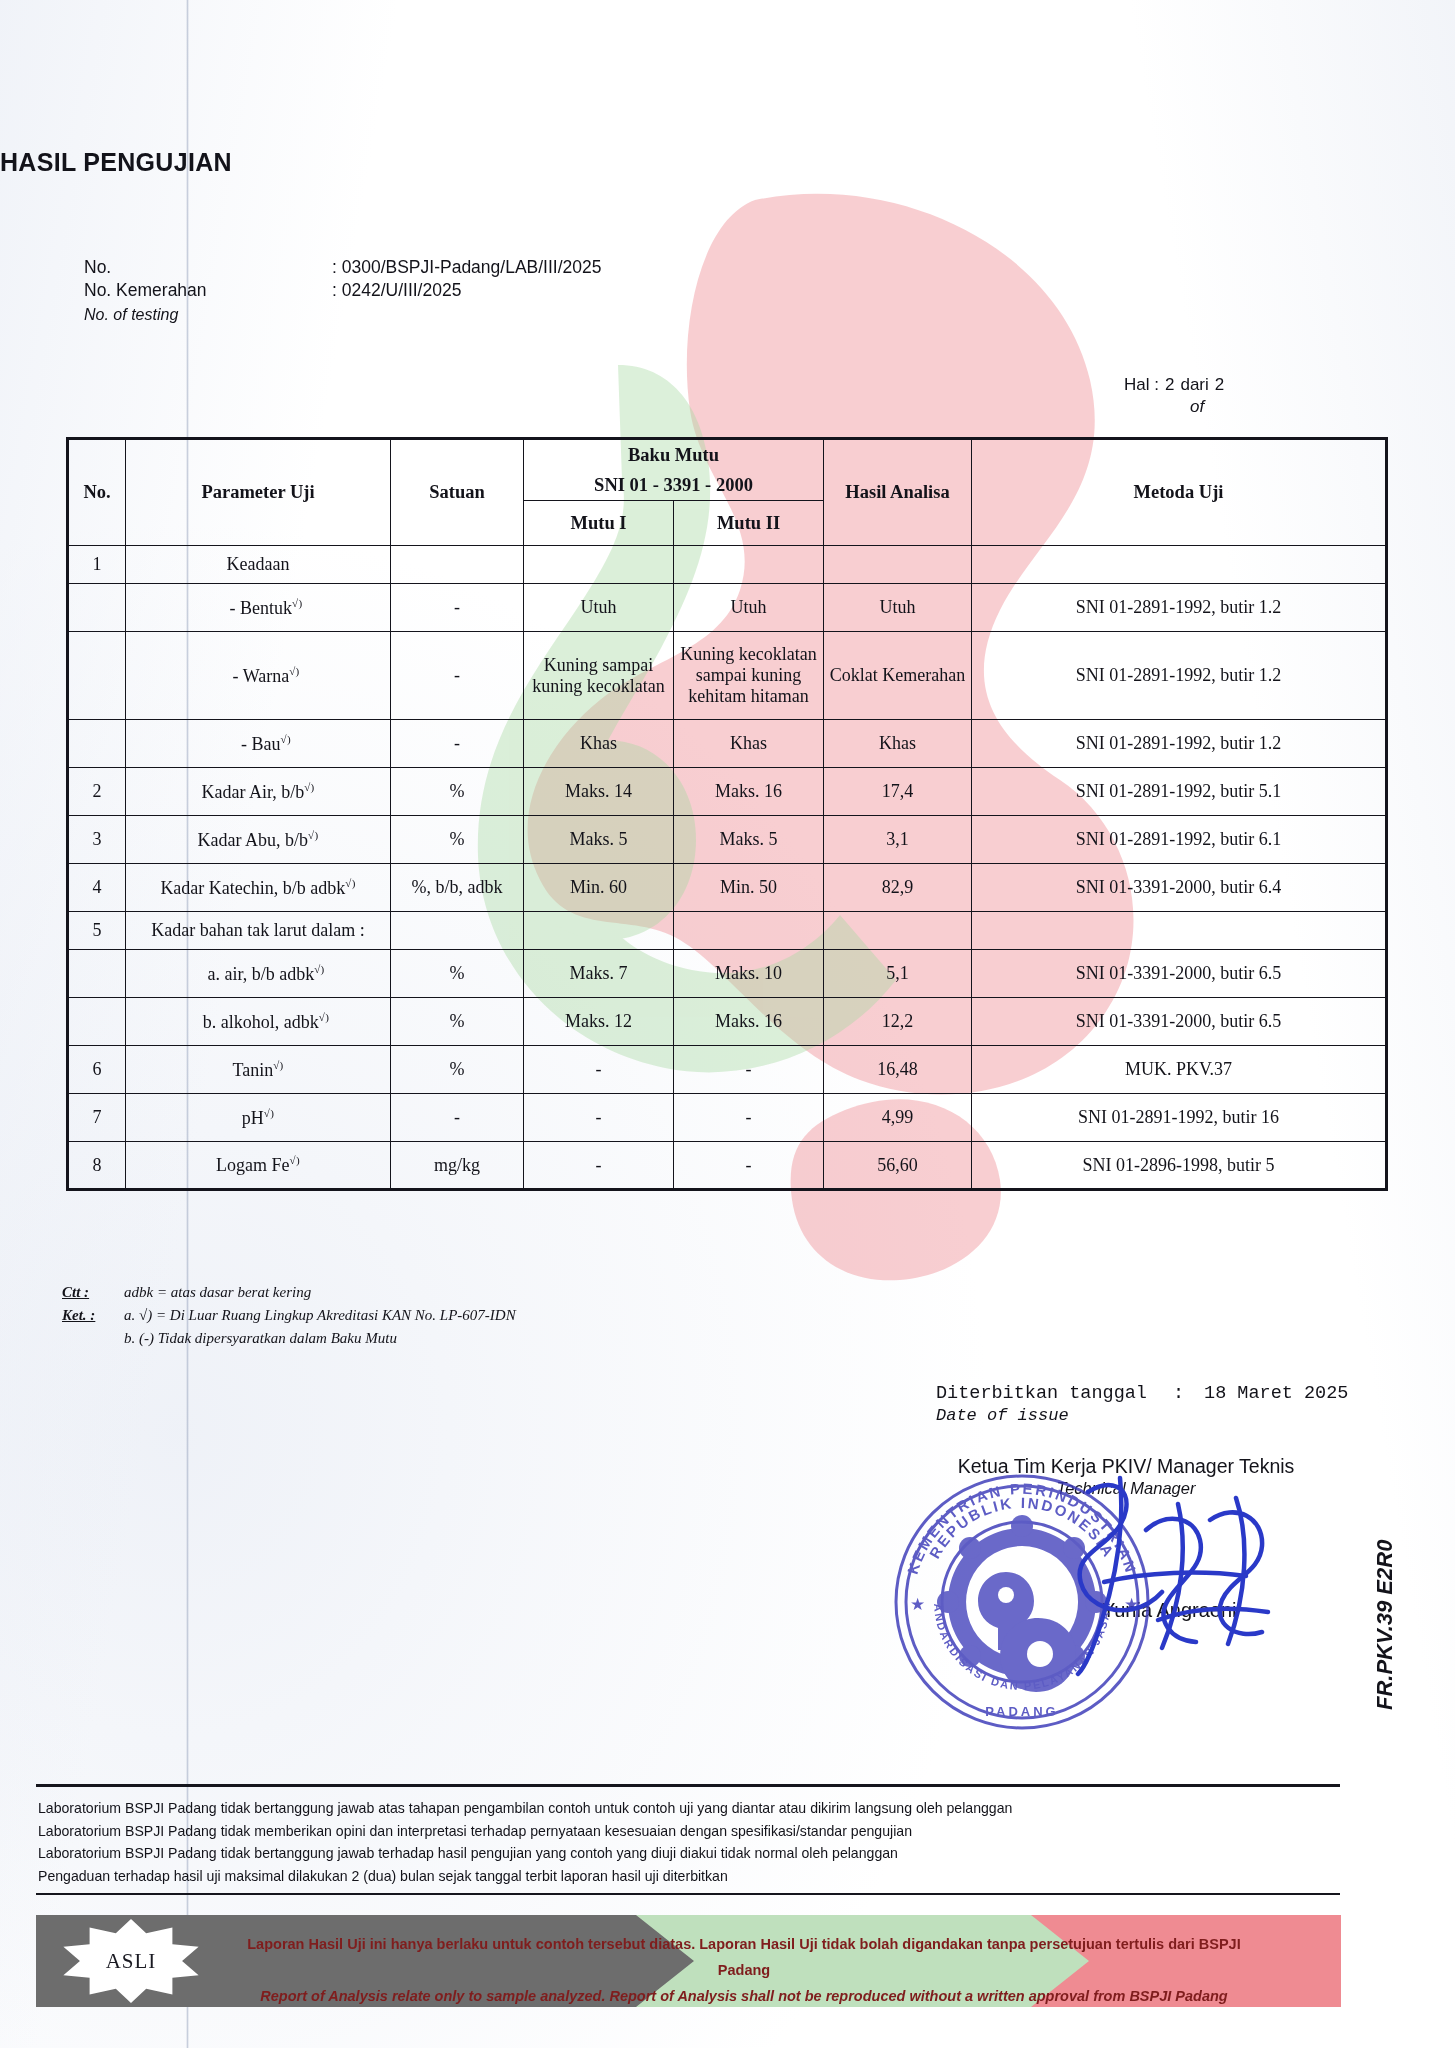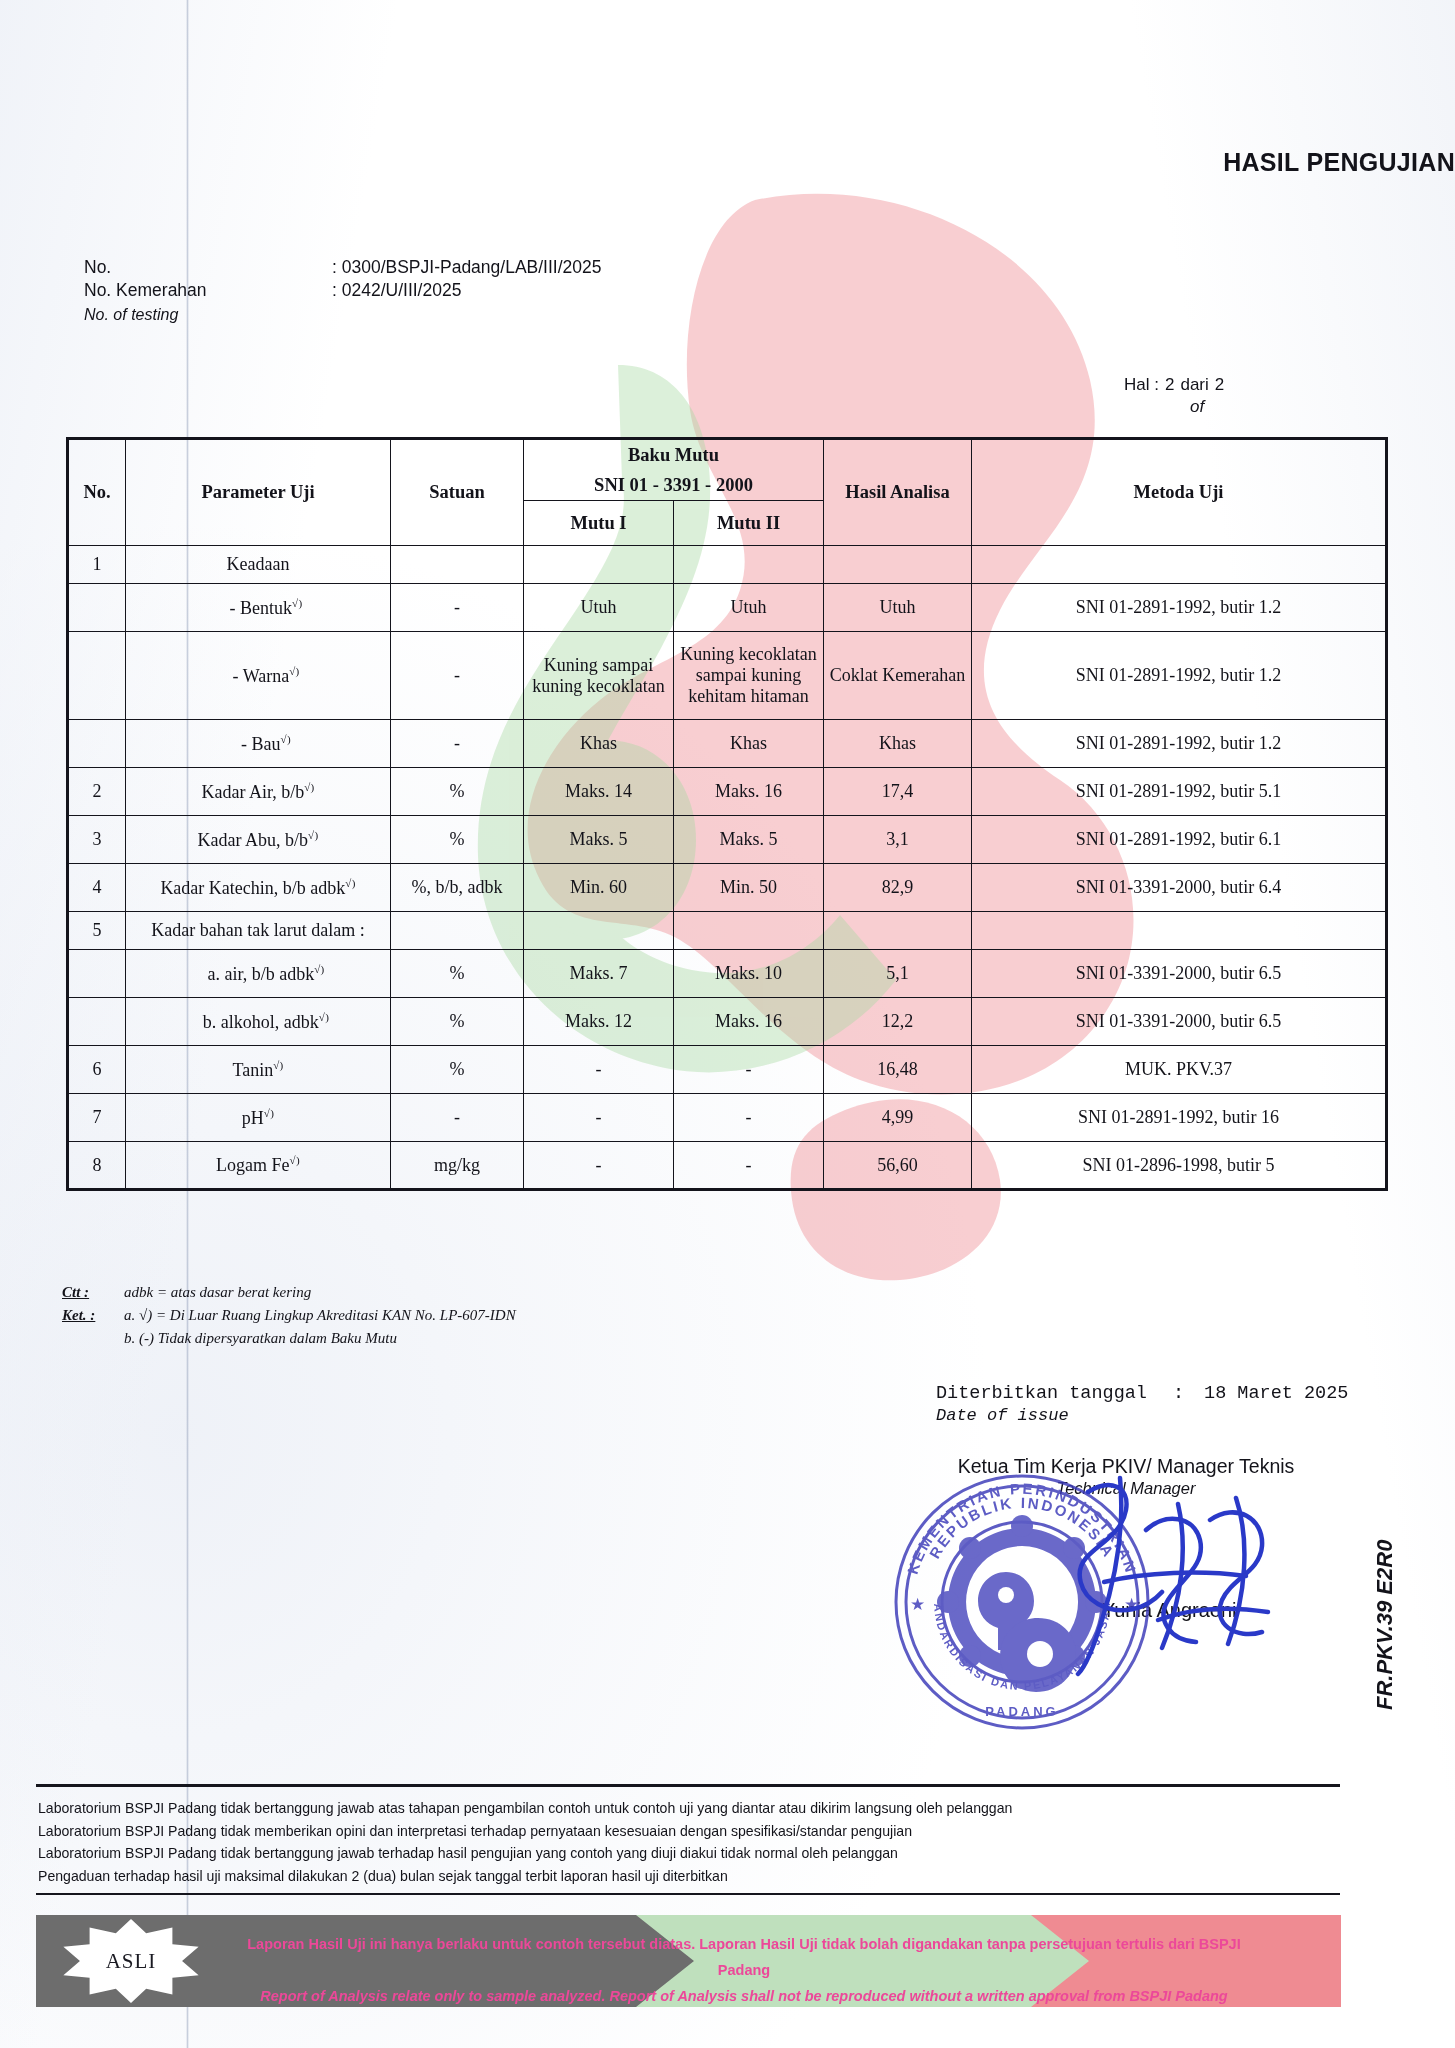--- a/index.html
+++ b/index.html
@@ -40,21 +40,21 @@
     position: absolute;
     pointer-events: none;
   }
   .wm svg { display: block; }
 
   
   .title-block {
     position: absolute;
     top: 148px;
     left: 0; right: 0;
-    text-align: right;
+    text-align: left;
   }
   .doc-title {
     font-family: "Liberation Sans", sans-serif;
     font-weight: bold;
     font-size: 25px;
     letter-spacing: .3px;
   }
   .doc-subtitle {
     font-family: "Liberation Sans", sans-serif;
     font-style: italic;
@@ -268,21 +268,21 @@
   .banner-text {
     position: absolute;
     top: 16px;
     left: 188px;
     width: 1040px;
     text-align: center;
     font-family: "Liberation Sans", sans-serif;
     font-weight: bold;
     font-size: 14.5px;
     line-height: 26px;
-    color: #ec4899;
+    color: #7f1d1d;
   }
   .banner-text .en { font-style: italic; }
   .asli {
     position: absolute;
     top: 4px;
     left: 26px;
     width: 138px;
     height: 84px;
   }
   .asli-star {

